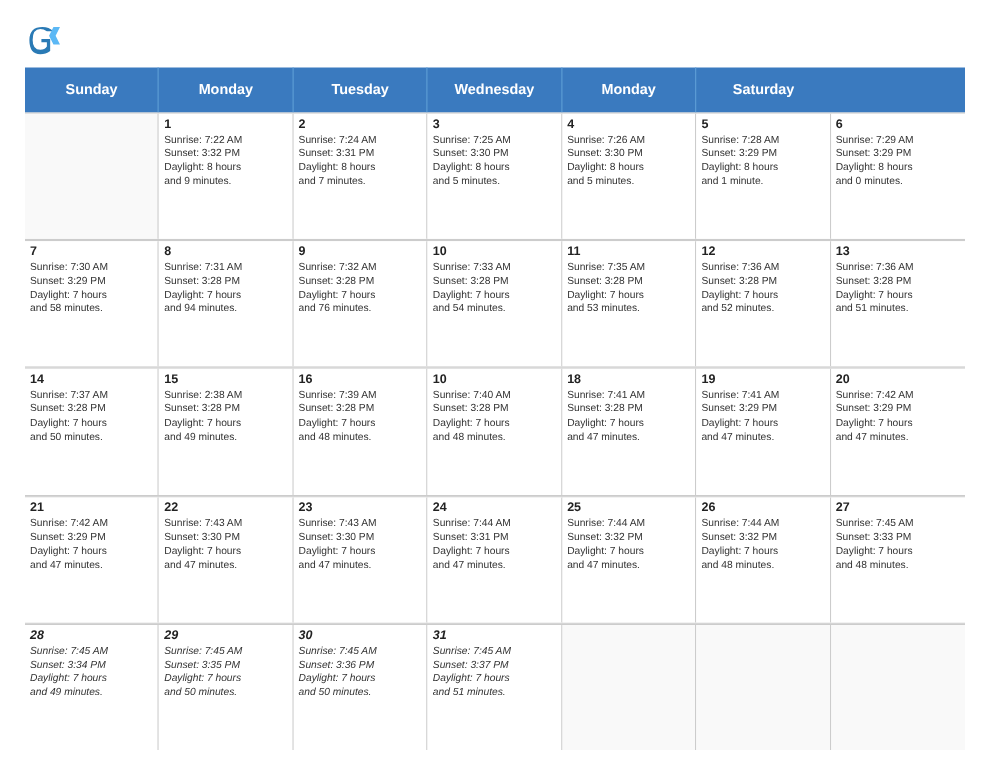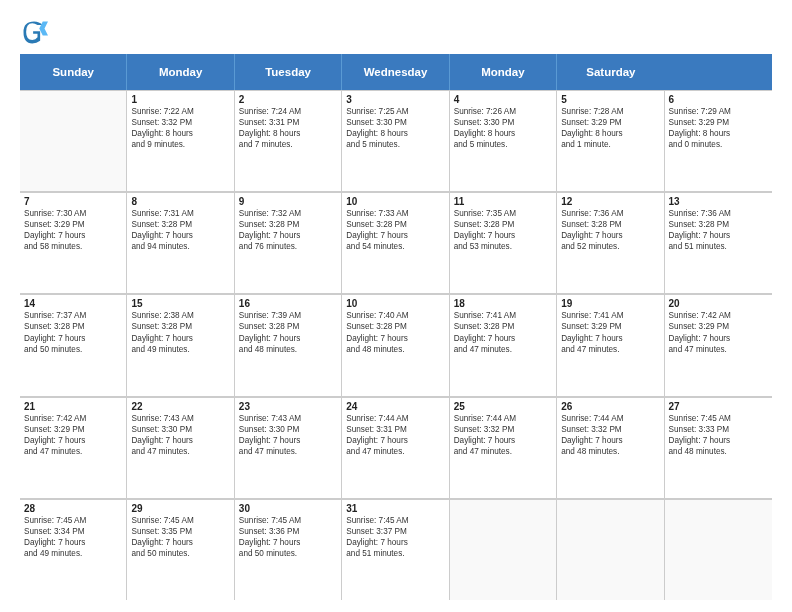--- a/index.html
+++ b/index.html
@@ -82,21 +82,21 @@
       flex: 1;
       display: flex;
       flex-direction: column;
     }
     .cal-row {
       display: grid;
       grid-template-columns: repeat(7, 1fr);
       flex: 1;
       border-bottom: 1px solid #ccc;
     }
-    .cal-row:last-child { border-bottom: none; }
+    .cal-row:last-child { border-bottom: none; font-style: italic; }
     .cal-cell {
       border-right: 1px solid #ccc;
       padding: 3px 4px;
       font-size: 8.5px;
       color: #333;
       vertical-align: top;
       min-height: 0;
       background: #fff;
     }
     .cal-cell:last-child { border-right: none; }

